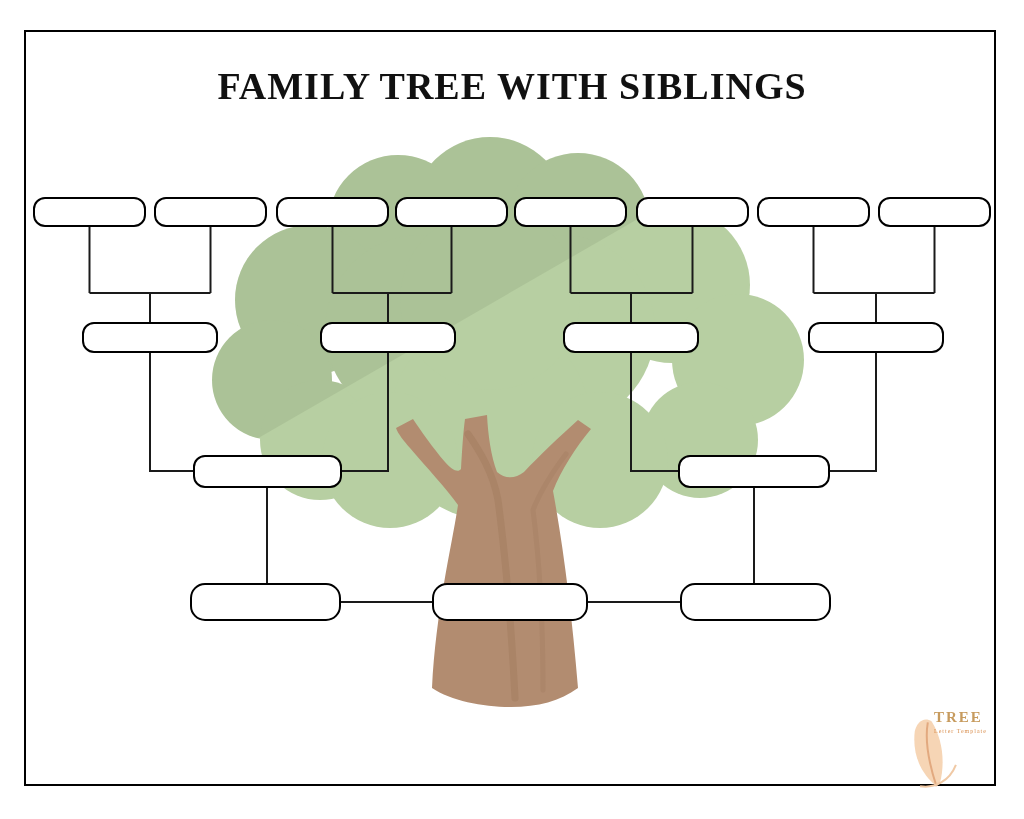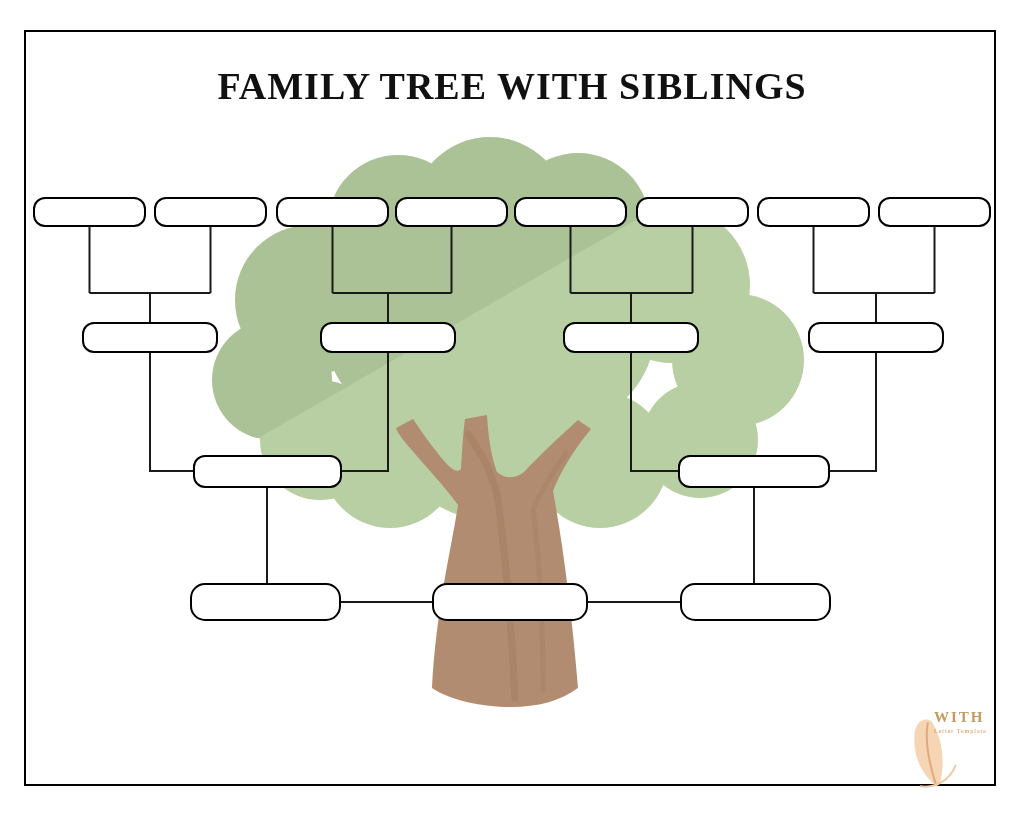--- a/index.html
+++ b/index.html
@@ -171,18 +171,18 @@
 
   <div class="logo">
     <svg class="logo-feather" viewBox="0 0 62 82">
       <g transform="rotate(-14 31 41)">
         <path fill="#f6d5b5" d="M30,76 C18,60 14,40 22,18 C26,9 35,5 41,12 C47,30 45,54 34,74 Z"></path>
         <path fill="none" stroke="#e2a97f" stroke-width="2" d="M30,76 C28,50 30,28 37,12"></path>
         <path fill="none" stroke="#f0c9a5" stroke-width="2" d="M14,72 C28,78 44,74 54,60"></path>
       </g>
     </svg>
     <div class="logo-text">
-      <div class="logo-brand">WITH</div>
+      <div class="logo-brand">TREE</div>
       <div class="logo-subtitle">Letter Template</div>
     </div>
   </div>
 
 </div>
 
 </body></html>

